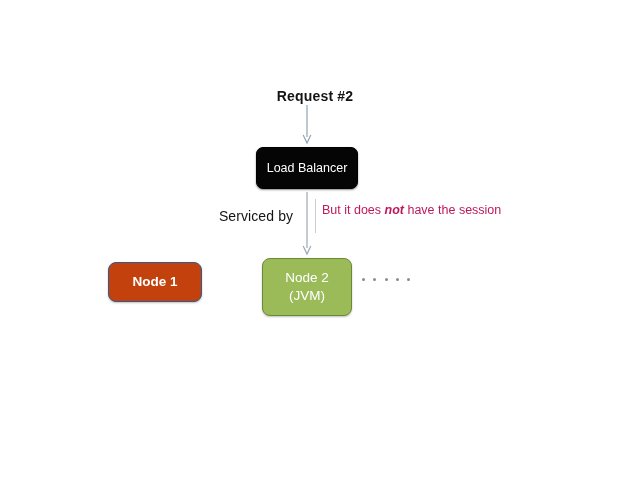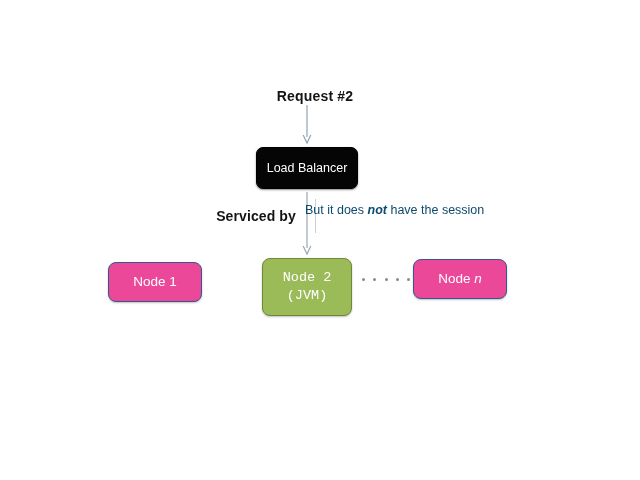--- a/index.html
+++ b/index.html
@@ -30,21 +30,21 @@
     letter-spacing: .2px;
     margin-top: 8px;
   }
   .lbl-serviced {
     position: absolute;
     left: 196px;
     top: 208px;
     width: 120px;
     text-align: center;
     font-size: 14px;
-    font-weight: bold;
+    font-weight: normal;
     color: #141414;
     letter-spacing: .1px;
   }
 
   
   .arrow {
     position: absolute;
   }
   .arrow svg { display: block; }
 
@@ -63,26 +63,26 @@
     justify-content: center;
     color: #ffffff;
     font-size: 12.5px;
     font-weight: normal;
     box-shadow: 0 1px 2px rgba(0,0,0,.45);
   }
 
   
   .note {
     position: absolute;
-    left: 305px;
+    left: 322px;
     top: 202px;
     width: 200px;
     font-size: 12.5px;
     line-height: 17px;
-    color: #0c4a6e;
+    color: #be185d;
   }
   .note b { font-weight: bold; font-style: italic; }
   .note-divider {
     position: absolute;
     left: 315px;
     top: 199px;
     width: 1px;
     height: 34px;
     background: #c9cfd6;
   }
@@ -94,31 +94,32 @@
     align-items: center;
     justify-content: center;
     text-align: center;
     border-radius: 8px;
     color: #ffffff;
     font-size: 13.5px;
     line-height: 18px;
     box-shadow: 0 1px 2px rgba(0,0,0,.25);
   }
   .node.blue {
-    background: #ec4899;
+    background: #c2410c;
     border: 1.4px solid #36588a;
+    font-weight: bold;
   }
   .node.green {
     background: #9bbb59;
     border: 1.4px solid #6c8a36;
   }
   .node em { font-style: italic; }
 
   #node-1 { left: 108px; top: 262px; width: 92px; height: 38px; }
-  #node-2 { left: 262px; top: 258px; width: 88px; height: 56px; font-family: Liberation Mono, monospace; }
+  #node-2 { left: 262px; top: 258px; width: 88px; height: 56px; }
   #node-n { left: 413px; top: 259px; width: 92px; height: 38px; }
 
   
   .dots {
     position: absolute;
     left: 362px;
     top: 274px;
     width: 48px;
     height: 10px;
     display: flex;
@@ -176,17 +177,14 @@
   </div>
 
   <div class="dots">
     <span></span>
     <span></span>
     <span></span>
     <span></span>
     <span></span>
   </div>
 
-  <div class="node blue" id="node-n">
-    <span><span>Node </span><em>n</em></span>
-  </div>
 
 </div>
 
 </body></html>

